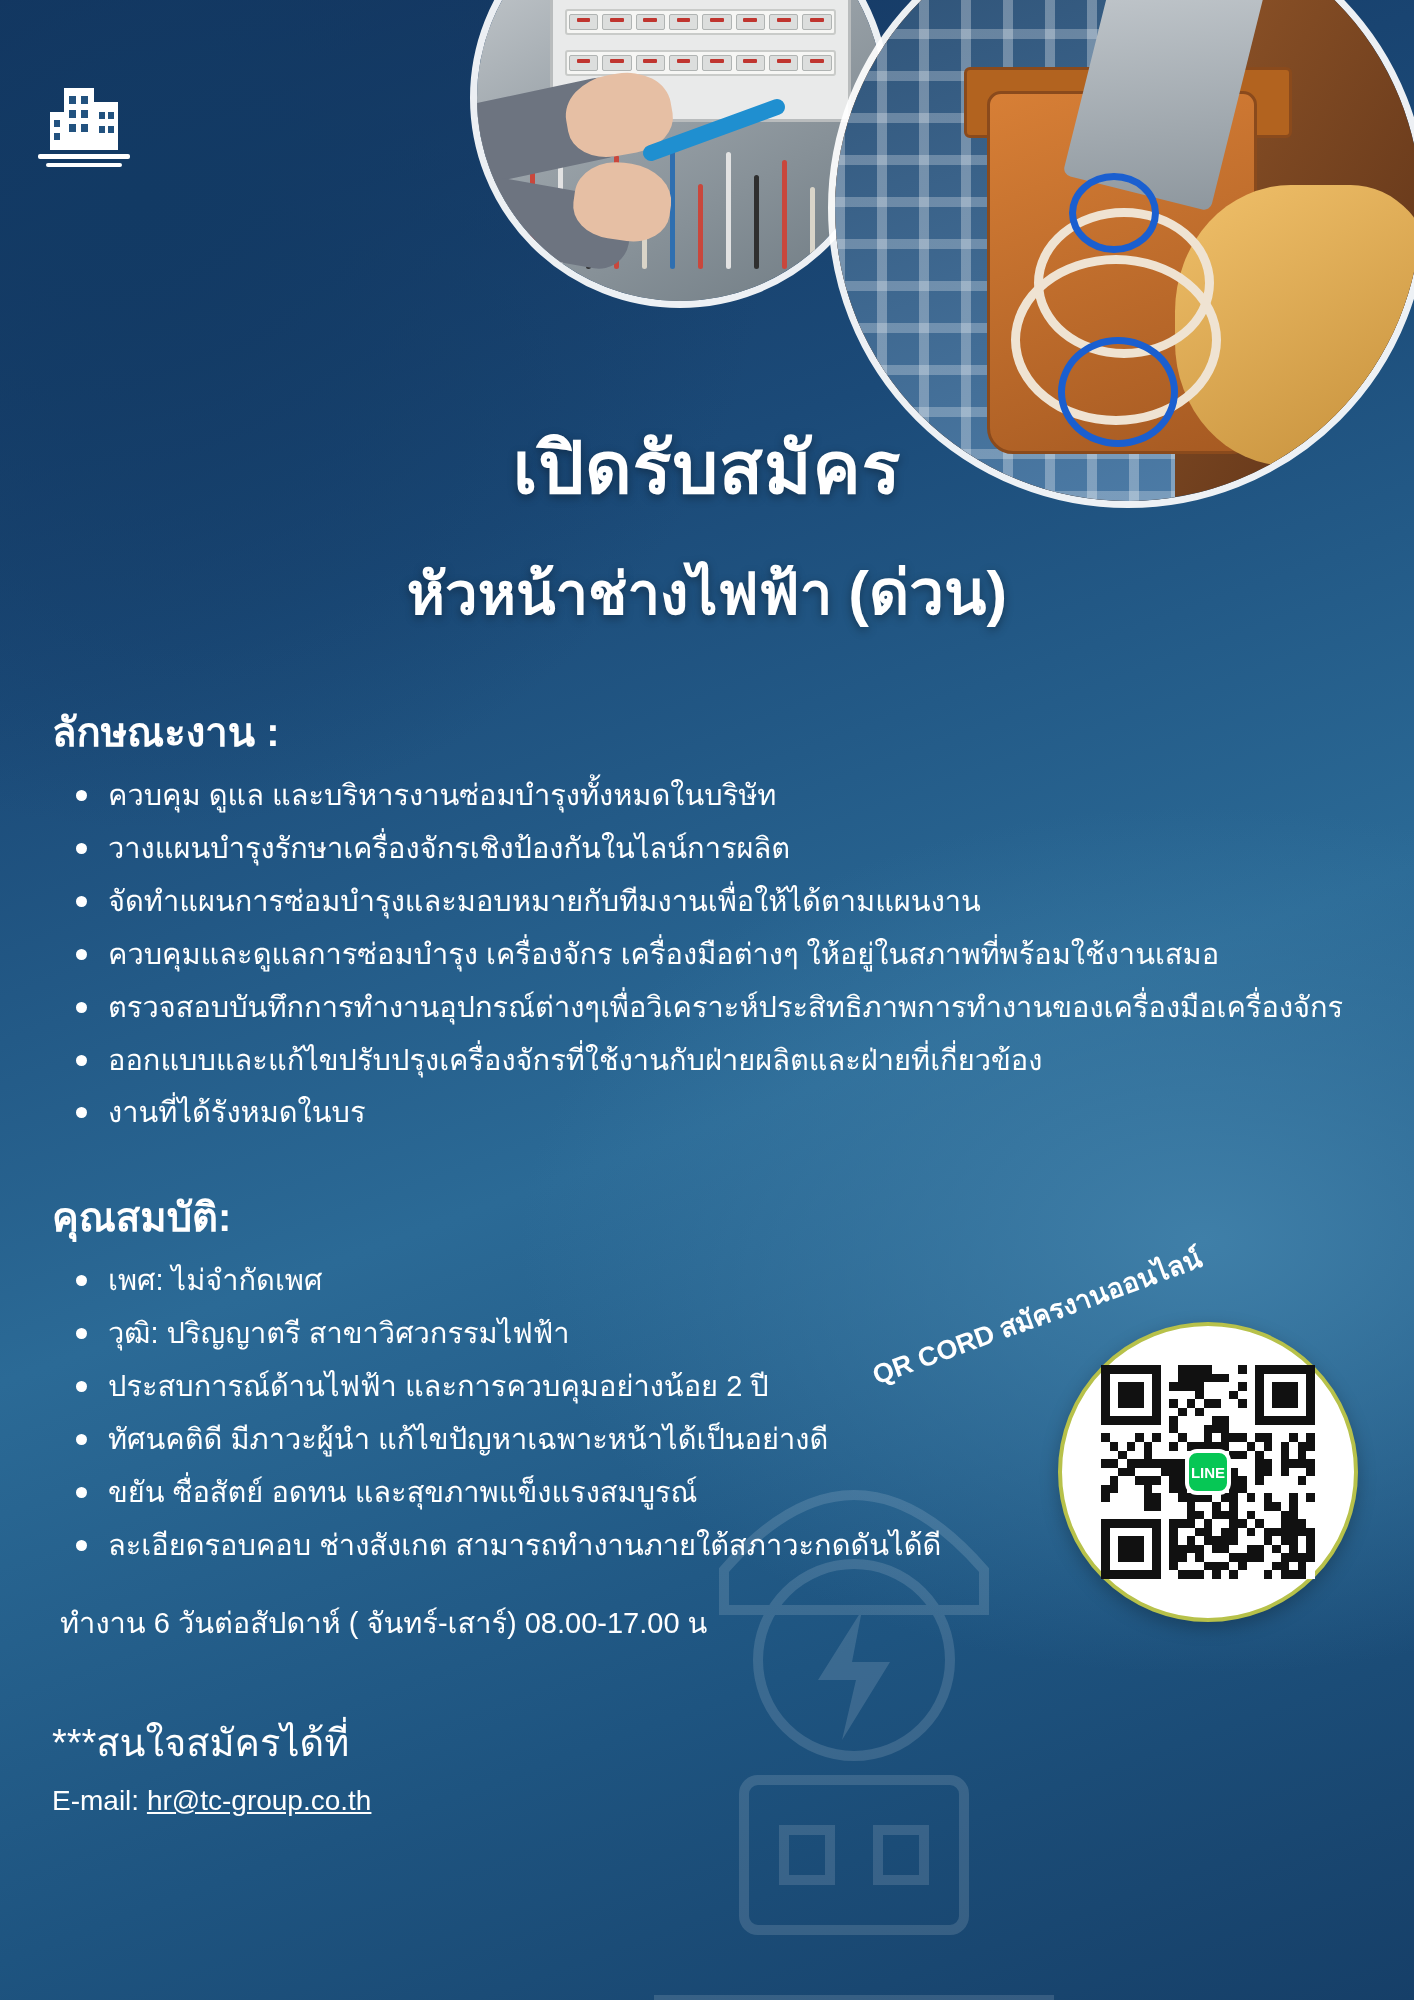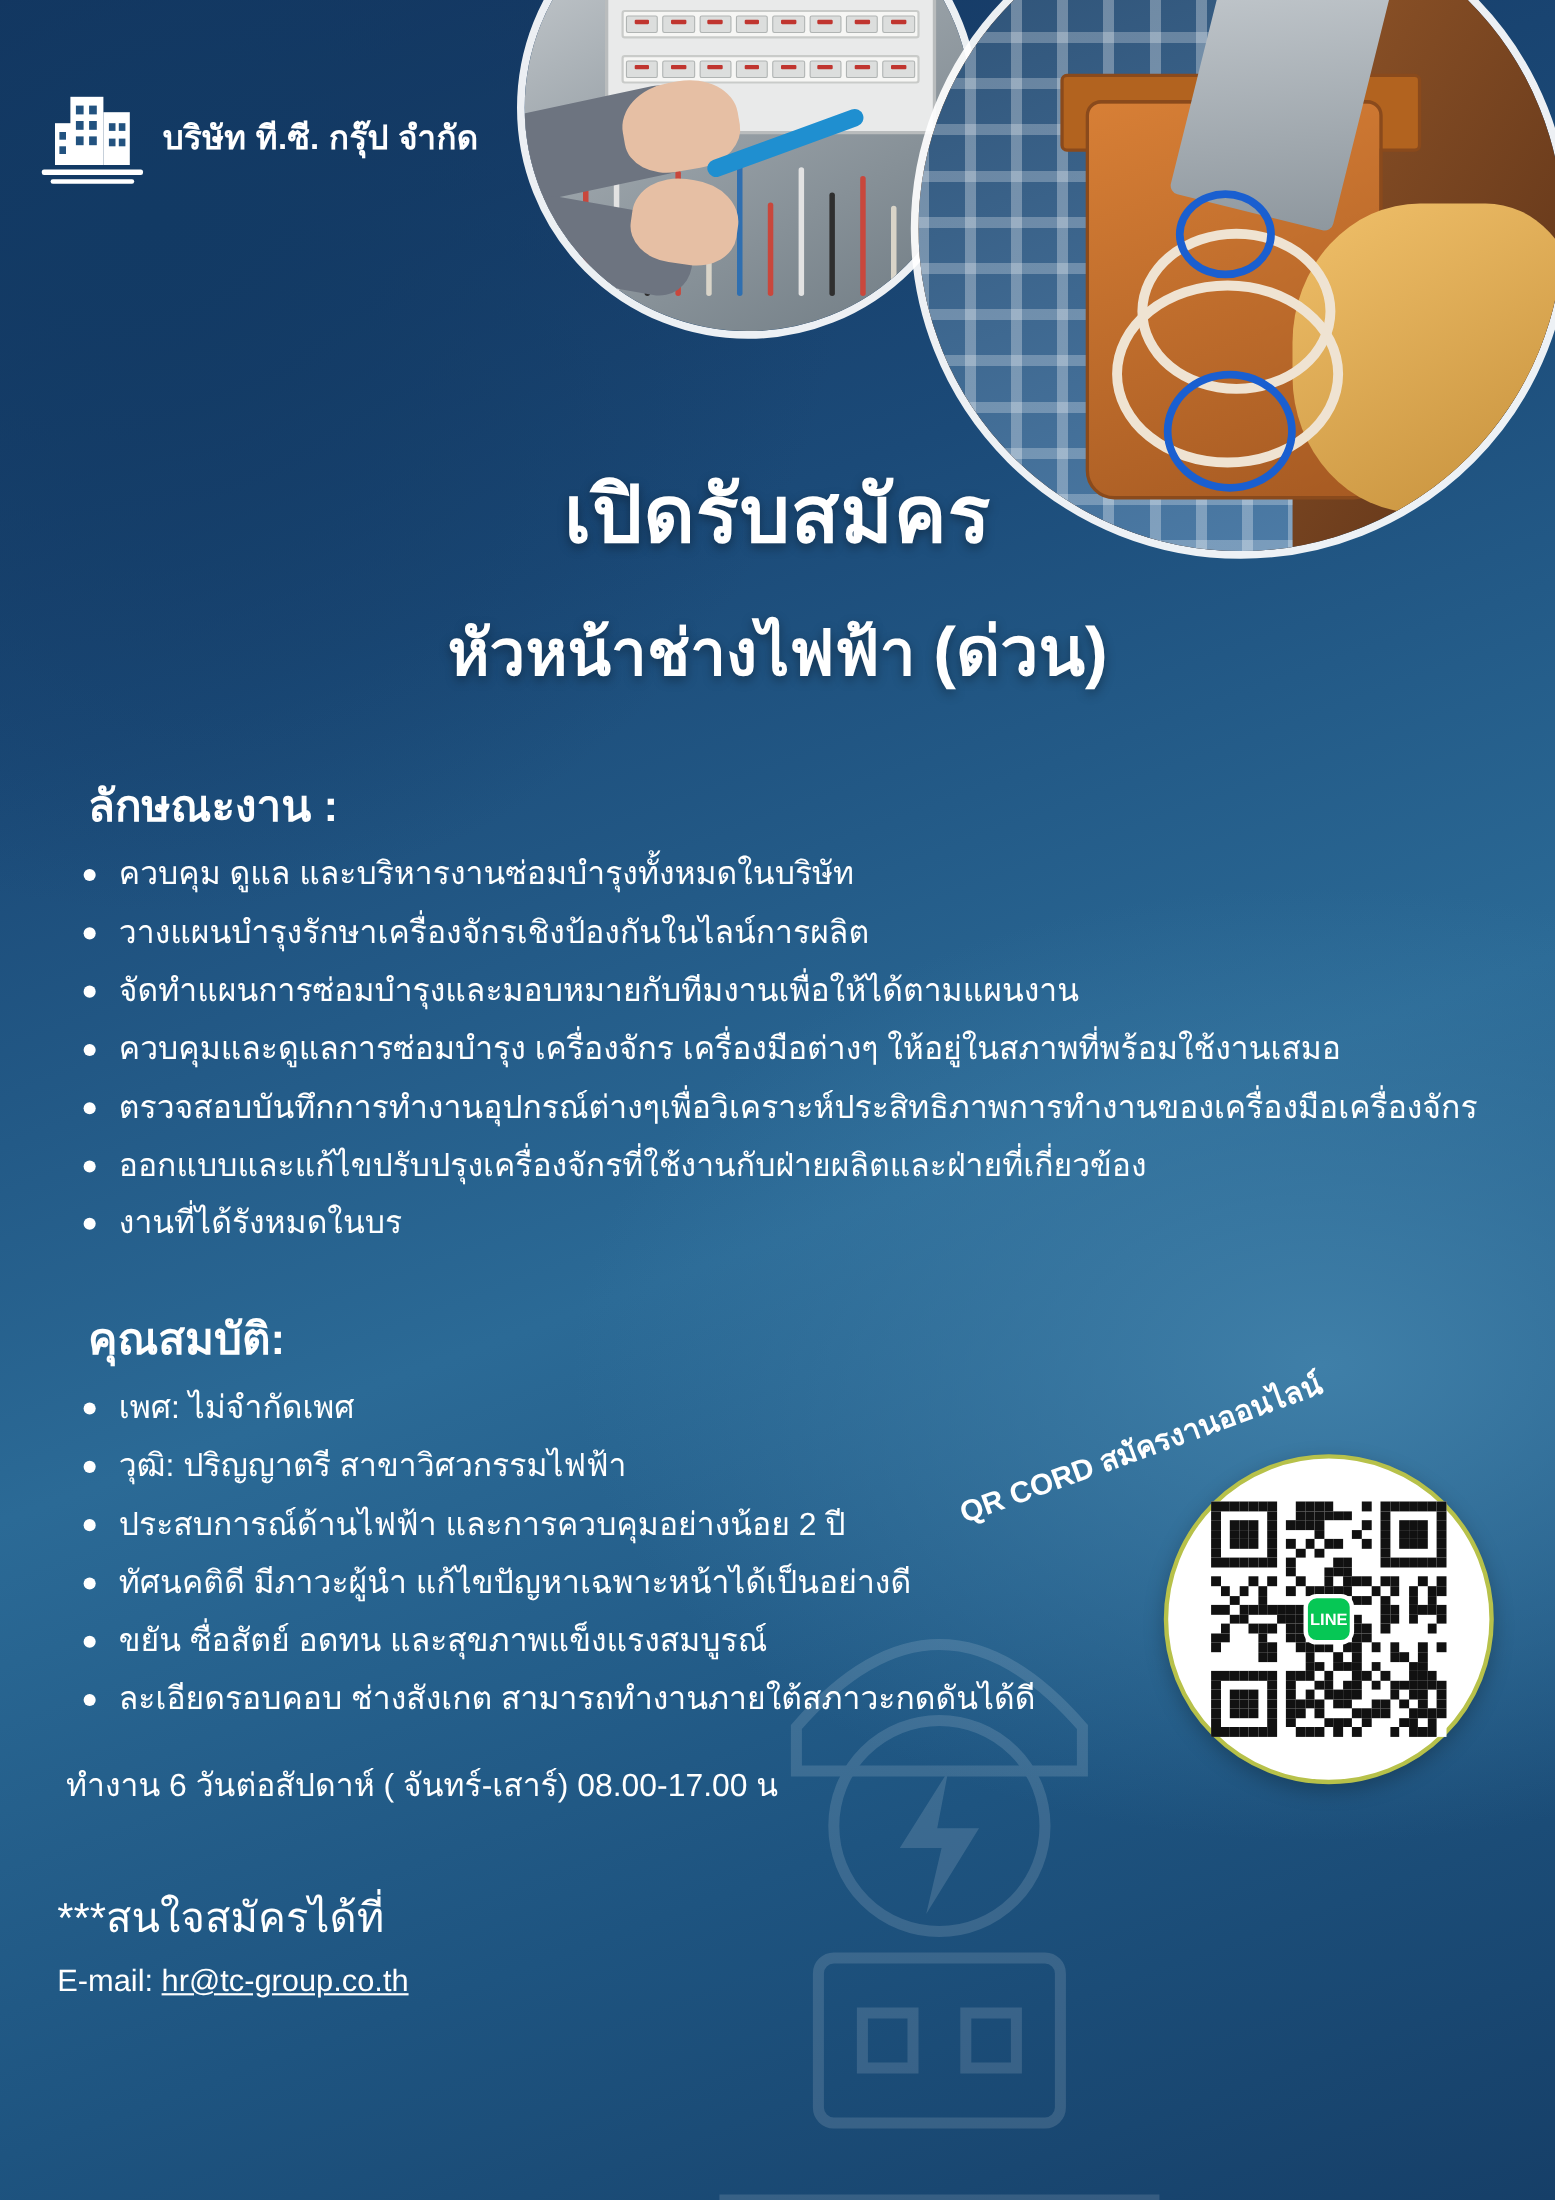--- a/index.html
+++ b/index.html
@@ -89,21 +89,21 @@
   }
   .headline-sub {
     margin-top:18px;
     font-size:58px; font-weight:700;
     text-shadow: 0 3px 10px rgba(0,0,0,.35);
   }
   .headline-sub .urgent { font-weight:800; font-size:62px; }
 
   
   .section { position:absolute; left:52px; width:1310px; }
-  .sec-title { font-size:40px; font-weight:800; margin-bottom:10px;margin-left:28px; }
+  .sec-title { font-size:40px; font-weight:800; margin-bottom:10px; }
   ul.bullets { list-style:none; }
   ul.bullets li {
     position:relative;
     padding-left:56px;
     font-size:29px;
     line-height:1.48;
     margin-bottom:10px;
   }
   ul.bullets li::before {
     content:"";
@@ -250,21 +250,20 @@
             <rect x="65" y="48" width="6" height="7"></rect>
               <rect x="74" y="48" width="6" height="7"></rect>
             <rect x="20" y="42" width="6" height="7"></rect>
               <rect x="20" y="55" width="6" height="7"></rect>
           </g>
           <rect x="4" y="76" width="92" height="5" rx="2"></rect>
           <rect x="12" y="85" width="76" height="4" rx="2"></rect>
         </g>
       </svg>
     </div>
-    <div class="logo-name">บริษัท ที.ซี. กรุ๊ป จำกัด</div>
   </div>
 
   <div class="headline-wrap">
     <div class="headline-main">เปิดรับสมัคร</div>
     <div class="headline-sub">
       <span>หัวหน้าช่างไฟฟ้า </span><span class="urgent">(ด่วน)</span>
     </div>
   </div>
 
   <div class="section jobdesc">

